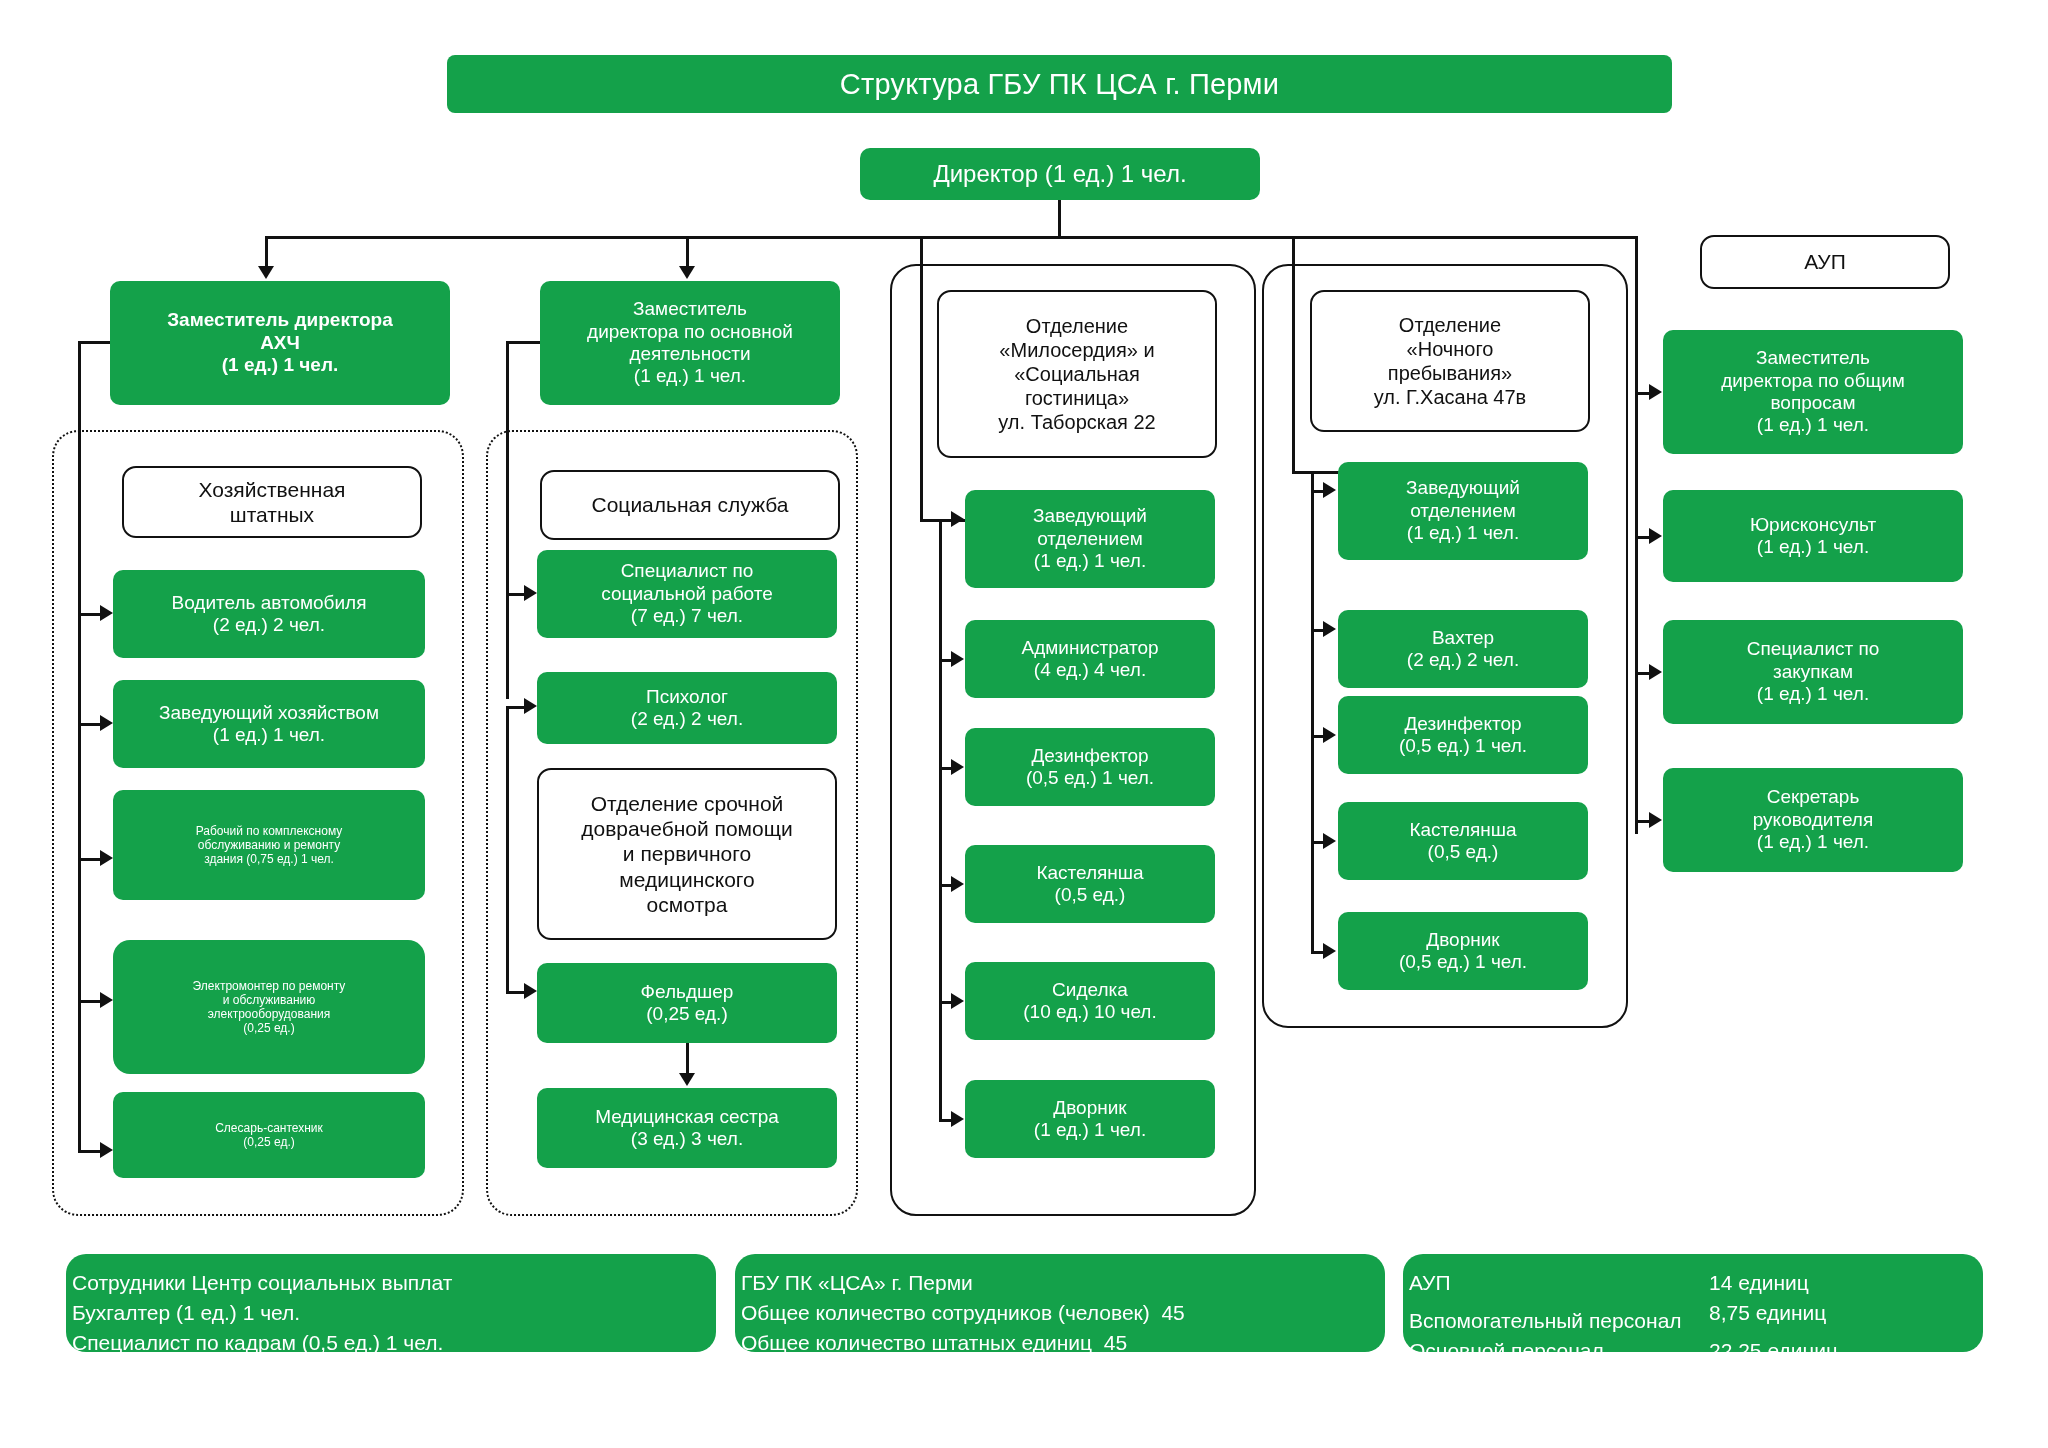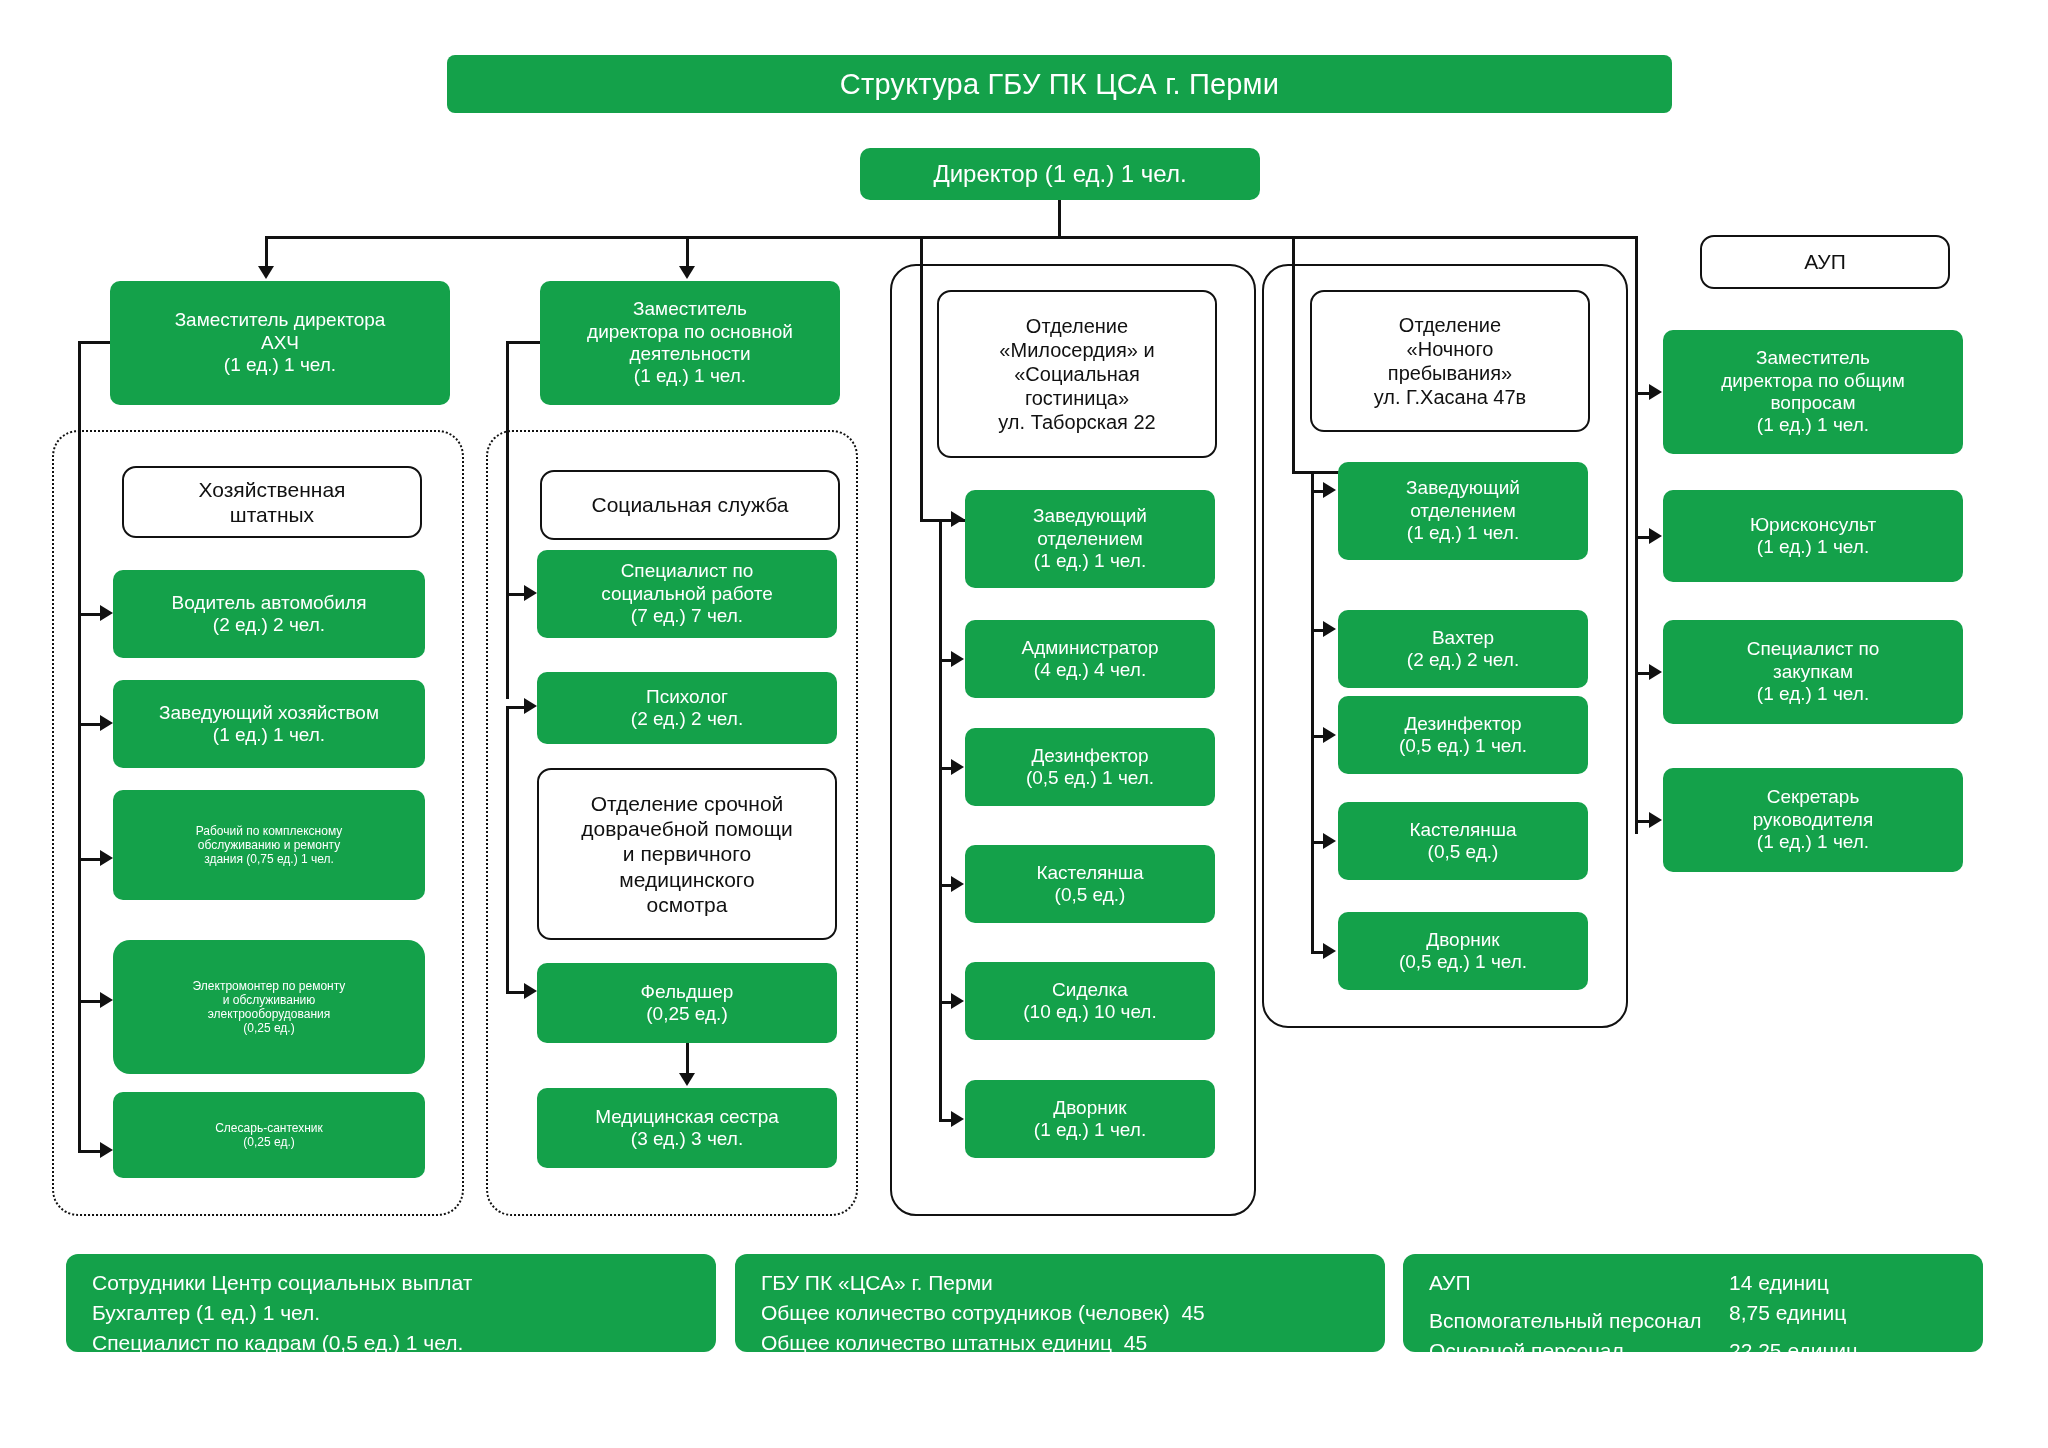--- a/index.html
+++ b/index.html
@@ -23,22 +23,22 @@
     border-radius:14px;display:flex;align-items:center;justify-content:center;
     text-align:center;line-height:1.2;font-size:21px;box-sizing:border-box;
     padding:4px 8px;z-index:4;
   }
   .title-box{
     position:absolute;background:#14a14a;color:#ffffff;border-radius:8px;
     display:flex;align-items:center;justify-content:center;
     font-size:29px;letter-spacing:.2px;z-index:4;
   }
   .footer-box{
-    position:absolute;background:#14a14a;color:#ffffff;border-radius:12px;
-    box-sizing:border-box;padding:14px 26px;font-size:21px;line-height:1.42;
+    position:absolute;background:#14a14a;color:#ffffff;border-radius:20px;
+    box-sizing:border-box;padding:14px 6px;font-size:21px;line-height:1.42;
     z-index:4;white-space:pre;
   }
   .footer-box .row{display:flex;}
   .footer-box .rlabel{display:inline-block;}
   .footer-box .rval{display:inline-block;}
 
   
   .dotted{
     position:absolute;border:2px dotted #111111;border-radius:26px;
     background:transparent;z-index:1;
@@ -85,21 +85,21 @@
   <div class="ln v" style="left:920px;top:236px;height:86px;"></div>
   <div class="ln h" style="left:920px;top:519px;width:48px;"></div>
   <div class="ln v" style="left:920px;top:319px;height:203px;"></div>
 
   <div class="ln v" style="left:1292px;top:236px;height:86px;"></div>
   <div class="ln v" style="left:1292px;top:319px;height:155px;"></div>
   <div class="ln h" style="left:1292px;top:471px;width:48px;"></div>
 
   <div class="ln v" style="left:1635px;top:236px;height:120px;"></div>
 
-  <div class="gbox" style="left:110px;top:281px;width:340px;height:124px;white-space:pre-line;">Заместитель директора
+  <div class="gbox" style="left:110px;top:281px;width:340px;height:124px;white-space:pre-line;font-weight:bold;">Заместитель директора
 АХЧ
 (1 ед.) 1 чел.</div>
 
   <div class="dotted" style="left:52px;top:430px;width:408px;height:782px;"></div>
 
   <div class="wbox" style="left:122px;top:466px;width:300px;height:72px;white-space:pre-line;">Хозяйственная
 штатных</div>
 
   <div class="ln v" style="left:78px;top:341px;height:809px;"></div>
   <div class="ln h" style="left:78px;top:341px;width:35px;"></div>

